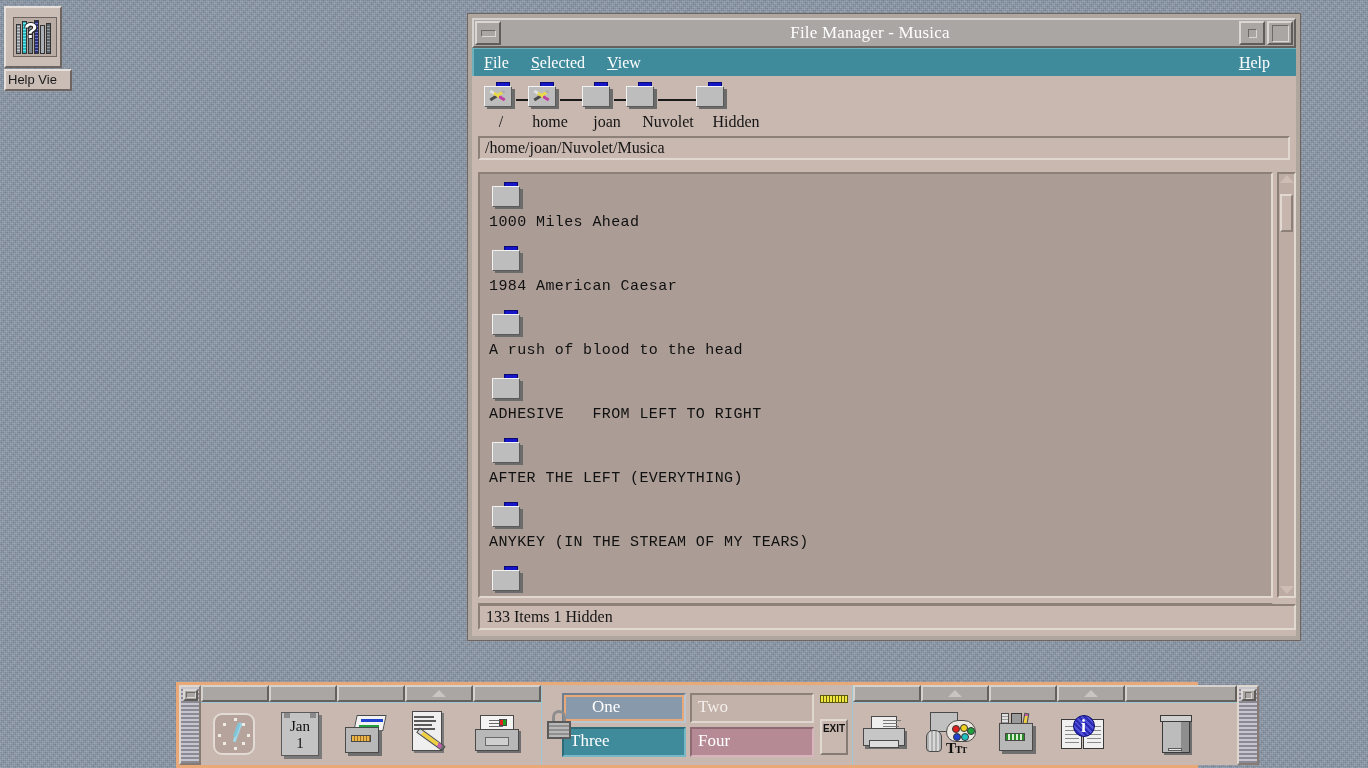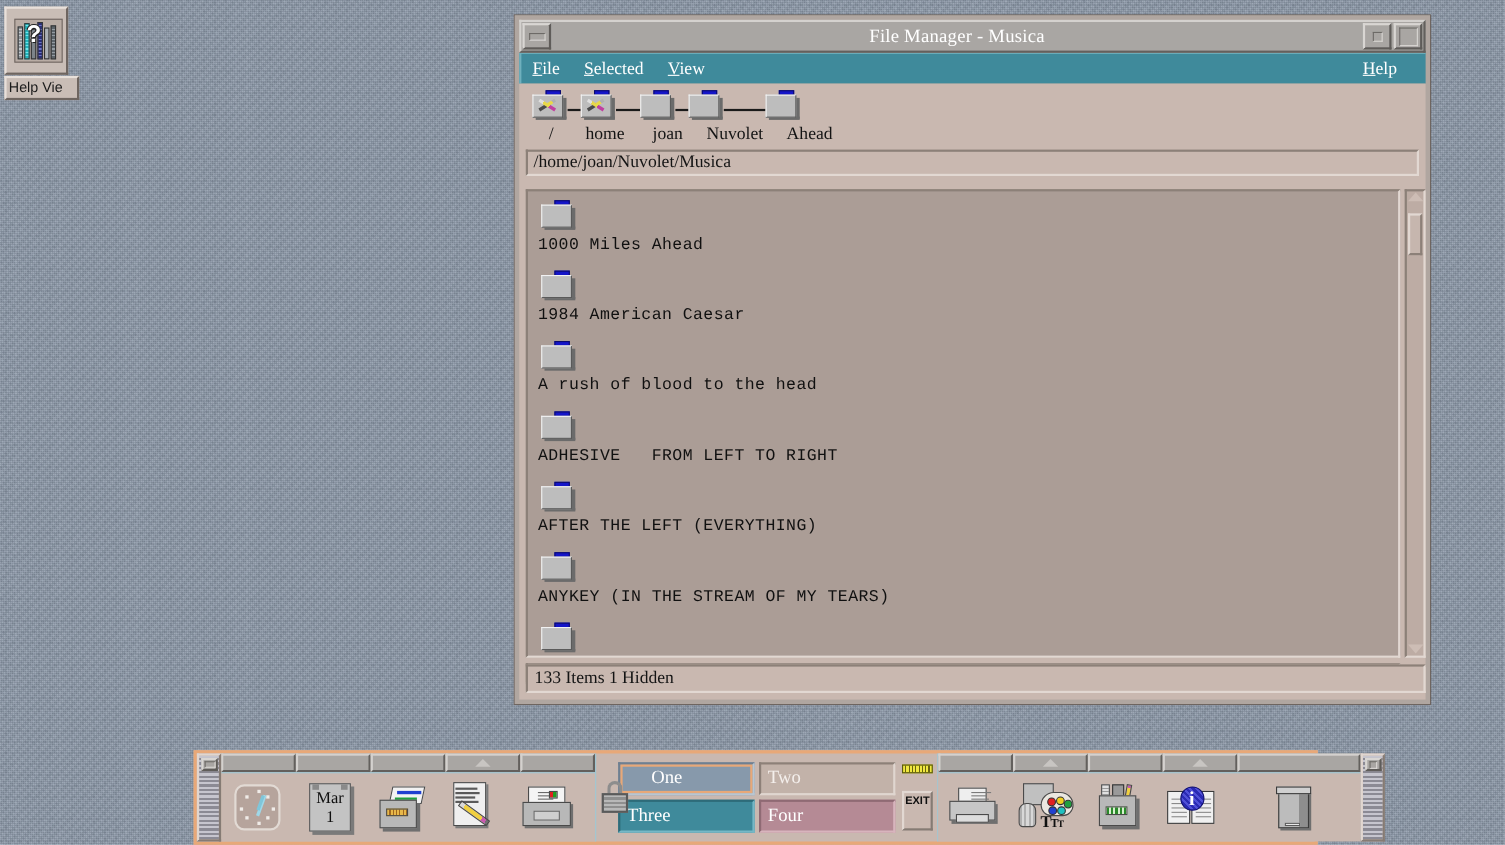--- a/index.html
+++ b/index.html
@@ -756,21 +756,21 @@
               <div class="shadow2"></div>
             <div class="tab"></div>
               <div class="body"></div>
           </div>
         </div>
         <div id="crumb-labels">
           <span style="width:34px">/</span>
           <span style="width:64px">home</span>
           <span style="width:50px">joan</span>
           <span style="width:72px">Nuvolet</span>
-          <span style="width:64px">Ahead</span>
+          <span style="width:64px">Hidden</span>
         </div>
       </div>
 
       <div id="pathfield">/home/joan/Nuvolet/Musica</div>
 
       <div id="listpane-wrap">
         <div id="listpane">
           <div id="list-inner">
 
             <div class="file-row" style="height:22px">
@@ -916,21 +916,21 @@
                 <div class="dot" style="right:8px;bottom:8px"></div>
                 <div class="hand"></div>
                   <div class="hand2"></div>
               </div>
             </div>
           </div>
 
           <div class="fp-cell">
             <div class="ic cal-ic">
               <div class="sheet">
-                <div>Mar</div>
+                <div>Jan</div>
                 <div>1</div>
               </div>
               <div class="clip" style="left:3px"></div>
               <div class="clip" style="right:3px"></div>
             </div>
           </div>
 
           <div class="fp-cell">
             <div class="ic fmgr-ic">
               <div class="paper"></div>

